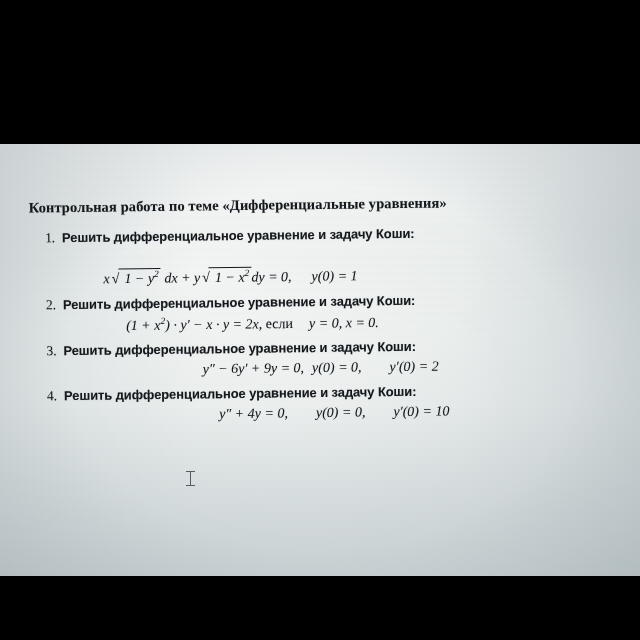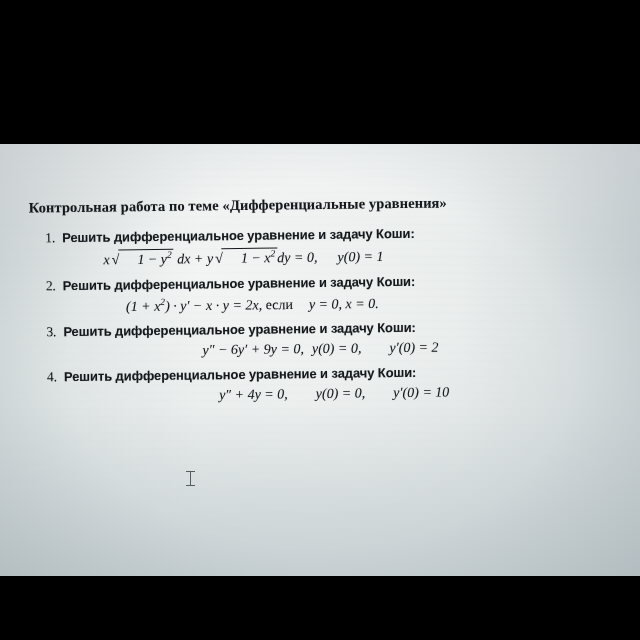--- a/index.html
+++ b/index.html
@@ -112,23 +112,24 @@
   .rm { font-style: normal; font-family: Liberation Serif, serif; }
   .sup { font-size: 0.68em; vertical-align: super; font-style: italic; }
   .sqrt {
     display: inline-block;
     position: relative;
     padding-left: 2px;
   }
   .sqrt > .radic { font-style: normal; }
   .sqrt > .rad-body {
     border-top: 1px solid #14181c;
-    padding: 0 2px 0 19px;
+    padding: 0 2px 0 6px;
     margin-left: -1px;
     display: inline-block;
+    margin-top: 19px;
   }
   .sp { display: inline-block; width: 8px; }
   .sp-lg { display: inline-block; width: 20px; }
 
   
   #caret {
     position: absolute;
     left: 186px;
     top: 327px;
     width: 9px;

